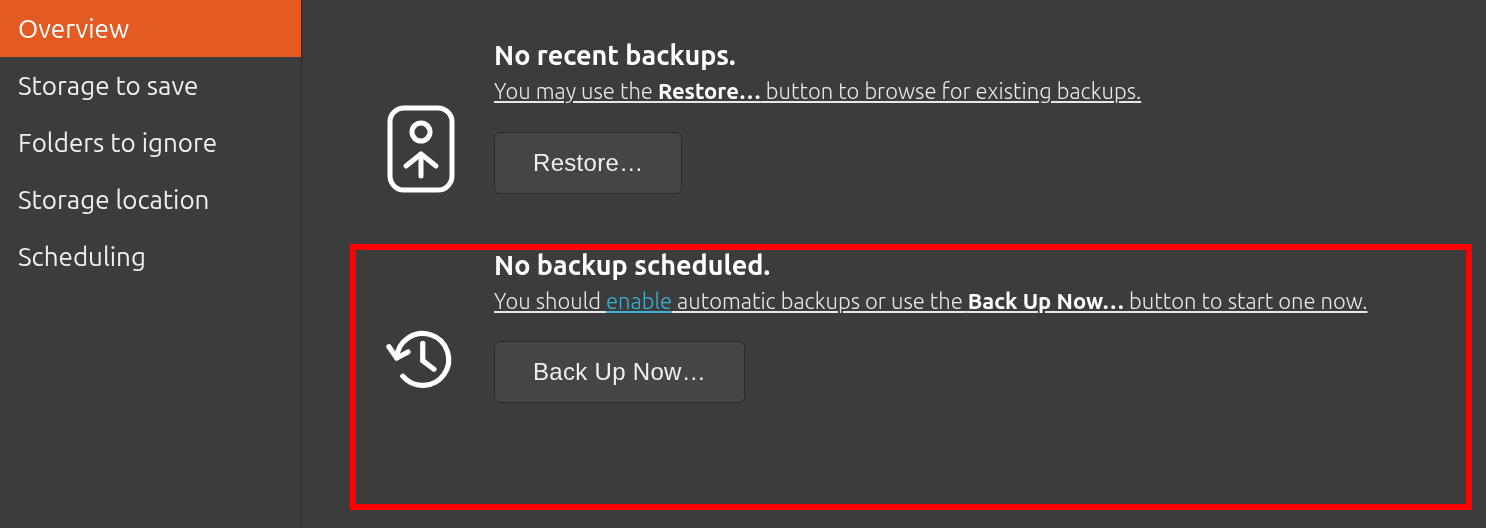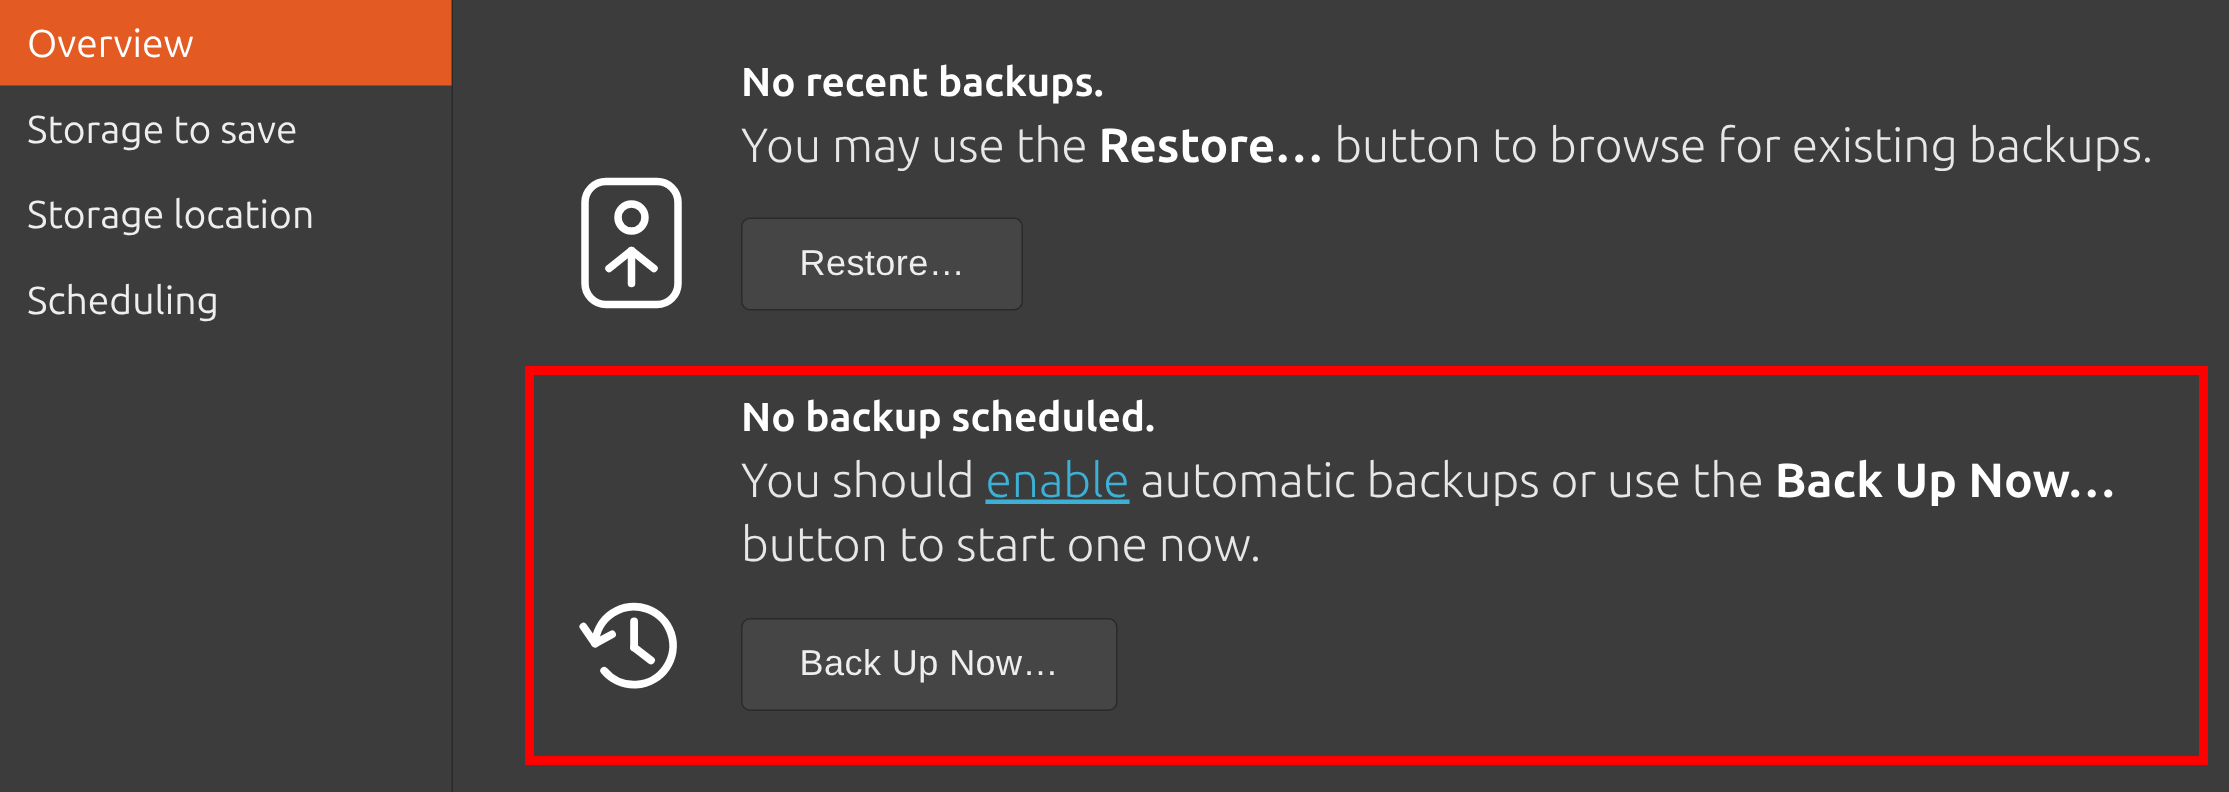--- a/index.html
+++ b/index.html
@@ -57,25 +57,26 @@
   }
   .icon-box svg { display: block; }
   .section-body { flex: 1; min-width: 0; }
   .section-title {
     font-size: 27px;
     font-weight: 700;
     color: #ffffff;
     margin-bottom: 6px;
   }
   .section-text {
-    font-size: 32px;
+    font-size: 22px;
     font-weight: 300;
     color: #e7e7e7;
     line-height: 1.35;
     max-width: 960px;
+    text-decoration: underline;
   }
   .section-text b { font-weight: 700; color: #ffffff; }
   .section-text a {
     color: #3db0d6;
     text-decoration: underline;
     cursor: pointer;
   }
   .btn {
     margin-top: 26px;
     display: inline-flex;
@@ -106,20 +107,23 @@
 </head>
 <body>
 
 <div class="app">
   <nav class="sidebar">
     <div class="sidebar-item active">
       <span>Overview</span>
     </div>
     <div class="sidebar-item">
       <span>Storage to save</span>
+    </div>
+    <div class="sidebar-item">
+      <span>Folders to ignore</span>
     </div>
     <div class="sidebar-item">
       <span>Storage location</span>
     </div>
     <div class="sidebar-item">
       <span>Scheduling</span>
     </div>
   </nav>
 
   <main class="main">

